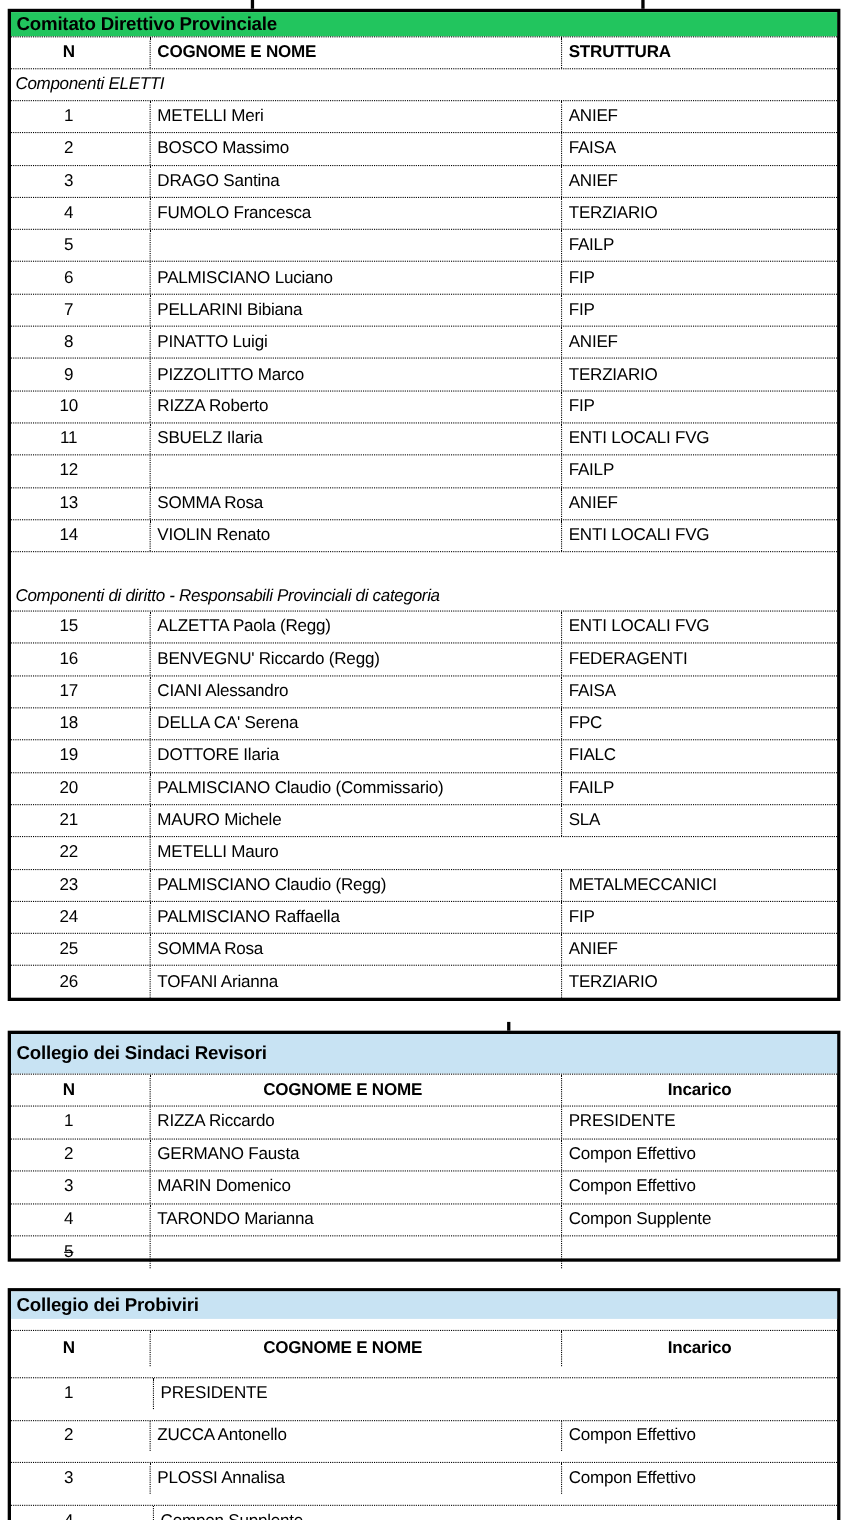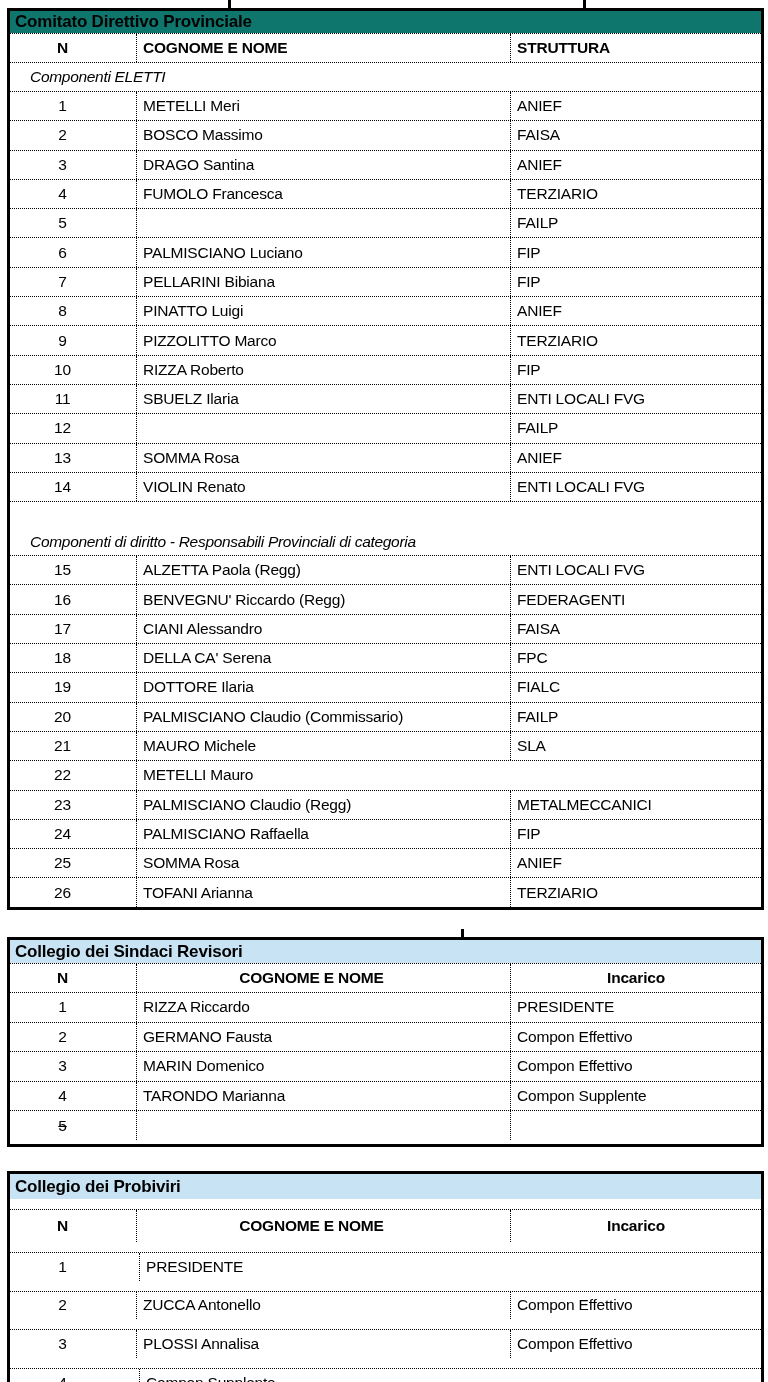--- a/index.html
+++ b/index.html
@@ -20,21 +20,21 @@
   .t1{top:8px;height:902px;}
   .t2{top:937px;height:210px;}
   .t3{top:1171px;height:257px;gap:10px;}
 
   .title{
     flex:0 0 auto;display:flex;align-items:center;
     font-weight:bold;font-size:17px;letter-spacing:-0.2px;
     padding-left:5px;box-sizing:border-box;
   }
   .t1 .title{height:22px;}
-  .t2 .title{height:23px;}
+  .t2 .title{height:36px;}
   .t3 .title{height:25px;}
 
   .hdr,.row,.section{flex:0 0 auto;border-top:1px dotted #000;box-sizing:border-box;}
   .hdr,.row{display:flex;flex-direction:row;align-items:stretch;}
 
   .t1 .hdr{height:29px;}
   .t2 .hdr{height:29px;}
   .t3 .hdr{height:33px;}
   .t1 .row{height:29.3px;}
   .t2 .row{height:29.6px;}
@@ -47,38 +47,38 @@
   .c-n{width:105px;justify-content:center;}
   .c-name{width:350px;border-left:1px dotted #000;padding-left:6px;margin-left:21px;}
   .c-val{flex:1;border-left:1px dotted #000;padding-left:6px;margin-left:24px;}
 
   .hdr .cell{font-weight:bold;}
   .ctr .c-name,.ctr .c-val{justify-content:center;padding-left:0;}
 
   .section{
     display:flex;align-items:center;
     font-style:italic;font-size:15.5px;letter-spacing:-0.3px;
-    padding-left:20px;height:29px;
+    padding-left:4px;height:29px;
   }
   .section.tall{height:54px;align-items:flex-end;padding-bottom:4px;}
 
   .rows{display:contents;}
   .strike{text-decoration:line-through;}
 </style>
 </head>
 <body>
 
 <div class="page">
 
   <div class="tick" style="left:228px;top:0;height:9px;"></div>
   <div class="tick" style="left:583px;top:0;height:9px;"></div>
   <div class="tick" style="left:461px;top:929px;height:9px;"></div>
 
   <section class="tbl t1">
-    <div class="title fill" style="background: #0f766e;">Comitato Direttivo Provinciale</div>
+    <div class="title fill" style="background: #22c55e;">Comitato Direttivo Provinciale</div>
     <div class="hdr">
       <div class="cell c-n">N</div>
       <div class="cell c-name">COGNOME E NOME</div>
       <div class="cell c-val">STRUTTURA</div>
     </div>
     <div class="section">Componenti ELETTI</div>
     <div class="rows"><div class="row">
           <div class="cell c-n">1</div>
           <div class="cell c-name">METELLI Meri</div>
           <div class="cell c-val">ANIEF</div>

